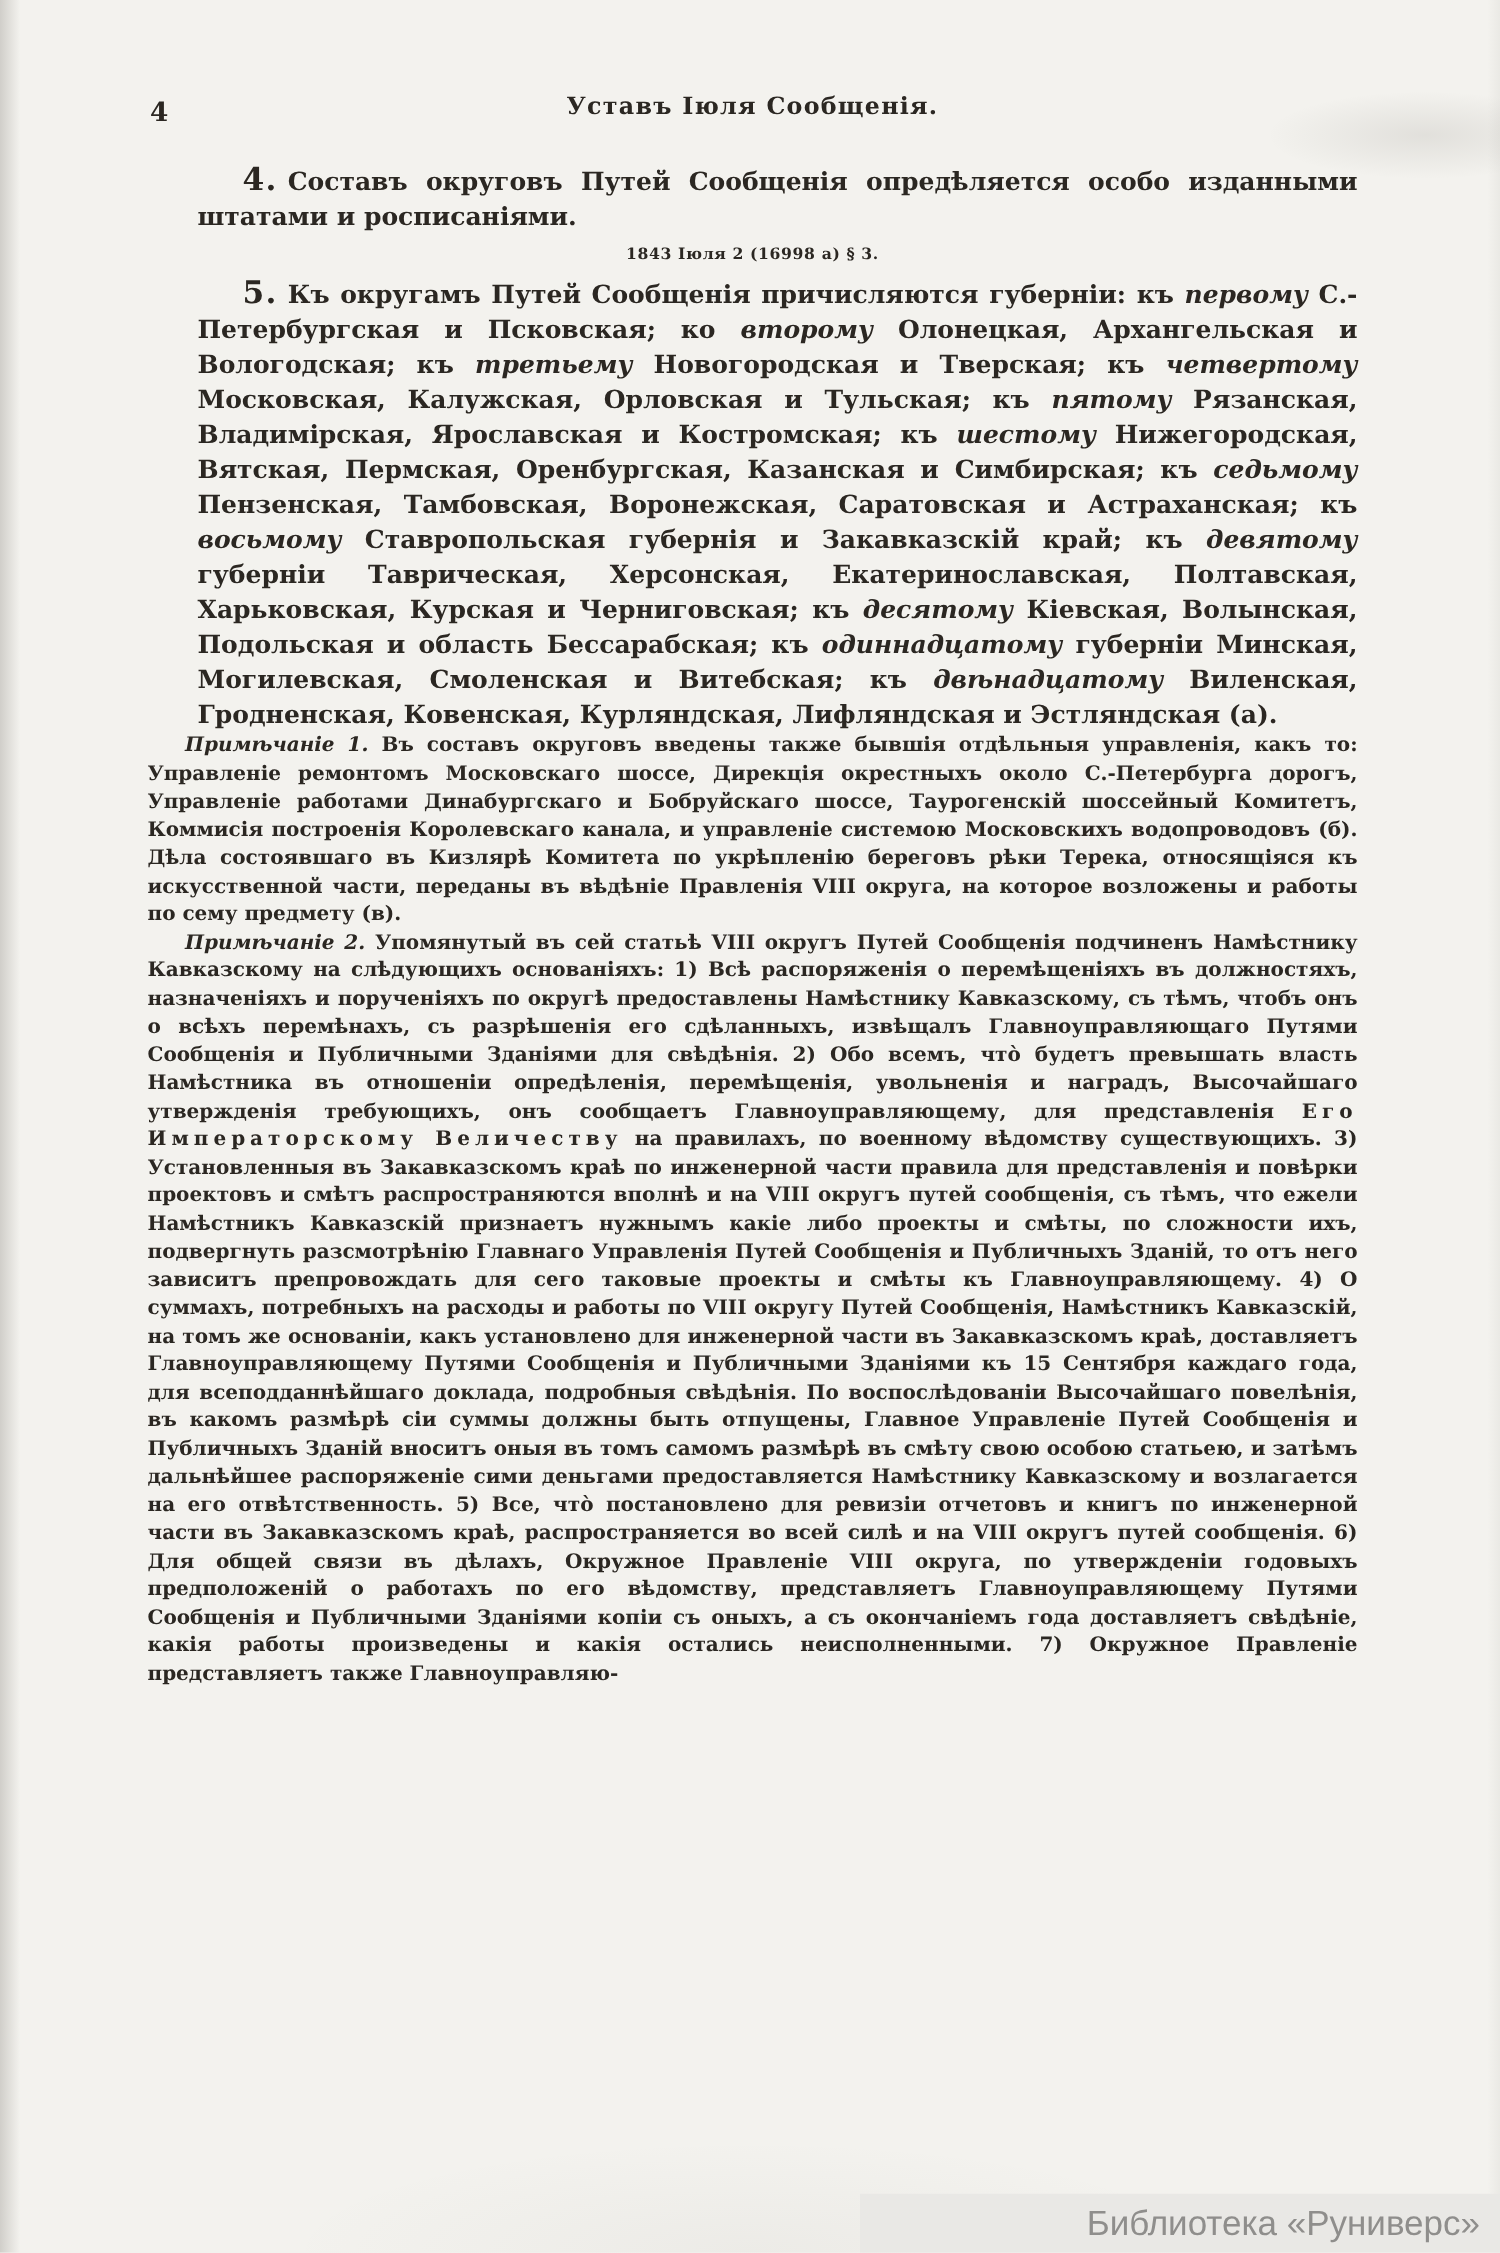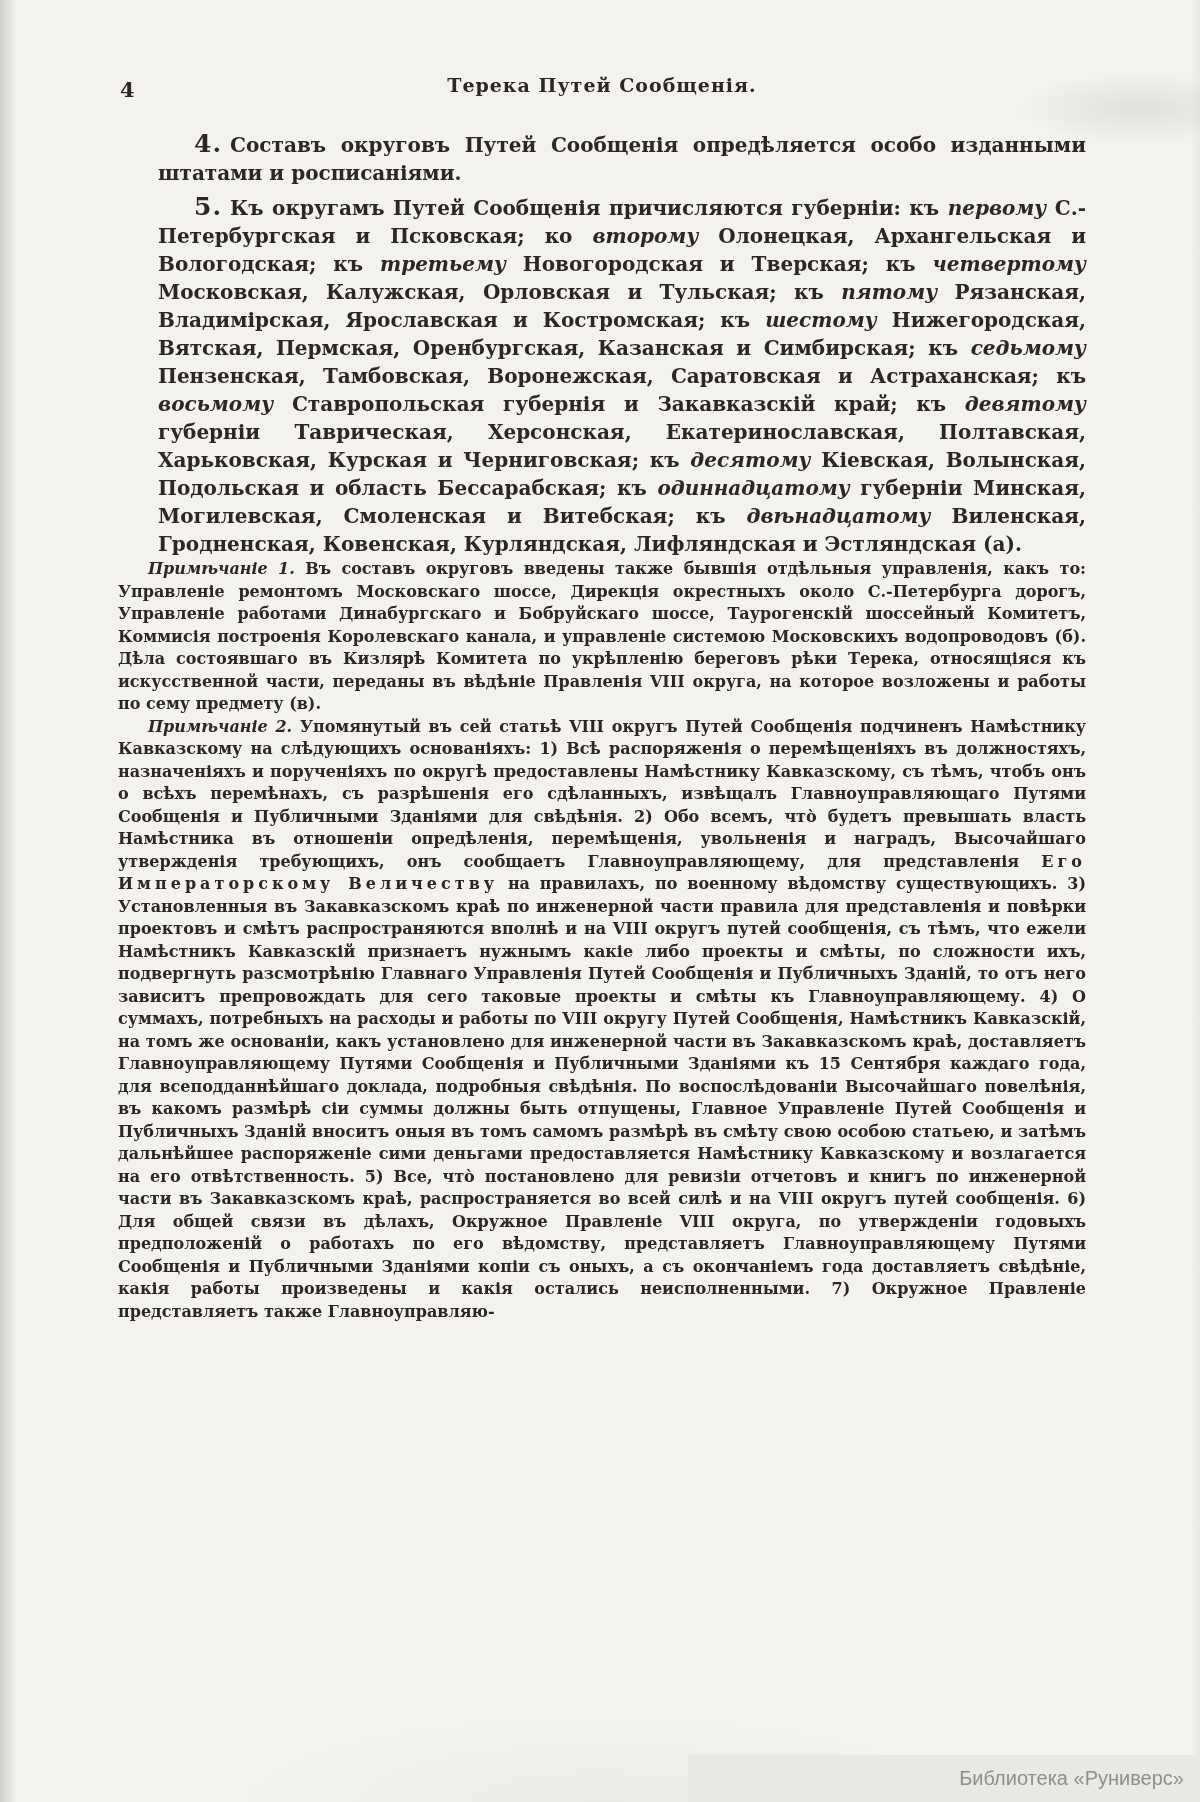--- a/index.html
+++ b/index.html
@@ -52,36 +52,37 @@
 
   .watermark-bar {
     position:absolute; right:0; bottom:0;
     width:512px; height:47px;
     background:#e9e8e5;
     display:flex; align-items:center; justify-content:flex-end;
     padding-right:16px;
   }
   .watermark-text {
     font-family:"Liberation Sans","DejaVu Sans",sans-serif;
-    font-size:20px; color:#8f8e8c;
+    font-size:28px; color:#8f8e8c;
   }
 </style>
 </head>
 <body>
 
 <div class="page-surface">
   <div class="content">
 
     <div class="page-header">
       <span class="page-number">4</span>
-      <div class="running-title">Терека Путей Сообщенія.</div>
+      <div class="running-title">Уставъ Іюля Сообщенія.</div>
     </div>
 
     <p class="article"><span class="art-num">4.</span><span>Составъ округовъ Путей Сообщенія опредѣляется особо изданными штатами и росписаніями.</span></p>
 
+    <div class="citation">1843 Іюля 2 (16998 а) § 3.</div>
 
     <p class="article"><span class="art-num">5.</span><span><span>Къ округамъ Путей Сообщенія причисляются губерніи: къ </span><span class="it">первому</span><span> С.-Петербургская и Псковская; ко </span><span class="it">второму</span><span> Олонецкая, Архангельская и Вологодская; къ </span><span class="it">третьему</span><span> Новогородская и Тверская; къ </span><span class="it">четвертому</span><span> Московская, Калужская, Орловская и Тульская; къ </span><span class="it">пятому</span><span> Рязанская, Владимірская, Ярославская и Костромская; къ </span><span class="it">шестому</span><span> Нижегородская, Вятская, Пермская, Оренбургская, Казанская и Симбирская; къ </span><span class="it">седьмому</span><span> Пензенская, Тамбовская, Воронежская, Саратовская и Астраханская; къ </span><span class="it">восьмому</span><span> Ставропольская губернія и Закавказскій край; къ </span><span class="it">девятому</span><span> губерніи Таврическая, Херсонская, Екатеринославская, Полтавская, Харьковская, Курская и Черниговская; къ </span><span class="it">десятому</span><span> Кіевская, Волынская, Подольская и область Бессарабская; къ </span><span class="it">одиннадцатому</span><span> губерніи Минская, Могилевская, Смоленская и Витебская; къ </span><span class="it">двѣнадцатому</span><span> Виленская, Гродненская, Ковенская, Курляндская, Лифляндская и Эстляндская (а).</span></span></p>
 
     <p class="note"><span class="it">Примѣчаніе 1.</span><span> Въ составъ округовъ введены также бывшія отдѣльныя управленія, какъ то: Управленіе ремонтомъ Московскаго шоссе, Дирекція окрестныхъ около С.-Петербурга дорогъ, Управленіе работами Динабургскаго и Бобруйскаго шоссе, Таурогенскій шоссейный Комитетъ, Коммисія построенія Королевскаго канала, и управленіе системою Московскихъ водопроводовъ (б). Дѣла состоявшаго въ Кизлярѣ Комитета по укрѣпленію береговъ рѣки Терека, относящіяся къ искусственной части, переданы въ вѣдѣніе Правленія VIII округа, на которое возложены и работы по сему предмету (в).</span></p>
 
     <p class="note"><span class="it">Примѣчаніе 2.</span><span> Упомянутый въ сей статьѣ VIII округъ Путей Сообщенія подчиненъ Намѣстнику Кавказскому на слѣдующихъ основаніяхъ: 1) Всѣ распоряженія о перемѣщеніяхъ въ должностяхъ, назначеніяхъ и порученіяхъ по округѣ предоставлены Намѣстнику Кавказскому, съ тѣмъ, чтобъ онъ о всѣхъ перемѣнахъ, съ разрѣшенія его сдѣланныхъ, извѣщалъ Главноуправляющаго Путями Сообщенія и Публичными Зданіями для свѣдѣнія. 2) Обо всемъ, что̀ будетъ превышать власть Намѣстника въ отношеніи опредѣленія, перемѣщенія, увольненія и наградъ, Высочайшаго утвержденія требующихъ, онъ сообщаетъ Главноуправляющему, для представленія </span><span class="sp">Его Императорскому Величеству</span><span> на правилахъ, по военному вѣдомству существующихъ. 3) Установленныя въ Закавказскомъ краѣ по инженерной части правила для представленія и повѣрки проектовъ и смѣтъ распространяются вполнѣ и на VIII округъ путей сообщенія, съ тѣмъ, что ежели Намѣстникъ Кавказскій признаетъ нужнымъ какіе либо проекты и смѣты, по сложности ихъ, подвергнуть разсмотрѣнію Главнаго Управленія Путей Сообщенія и Публичныхъ Зданій, то отъ него зависитъ препровождать для сего таковые проекты и смѣты къ Главноуправляющему. 4) О суммахъ, потребныхъ на расходы и работы по VIII округу Путей Сообщенія, Намѣстникъ Кавказскій, на томъ же основаніи, какъ установлено для инженерной части въ Закавказскомъ краѣ, доставляетъ Главноуправляющему Путями Сообщенія и Публичными Зданіями къ 15 Сентября каждаго года, для всеподданнѣйшаго доклада, подробныя свѣдѣнія. По воспослѣдованіи Высочайшаго повелѣнія, въ какомъ размѣрѣ сіи суммы должны быть отпущены, Главное Управленіе Путей Сообщенія и Публичныхъ Зданій вноситъ оныя въ томъ самомъ размѣрѣ въ смѣту свою особою статьею, и затѣмъ дальнѣйшее распоряженіе сими деньгами предоставляется Намѣстнику Кавказскому и возлагается на его отвѣтственность. 5) Все, что̀ постановлено для ревизіи отчетовъ и книгъ по инженерной части въ Закавказскомъ краѣ, распространяется во всей силѣ и на VIII округъ путей сообщенія. 6) Для общей связи въ дѣлахъ, Окружное Правленіе VIII округа, по утвержденіи годовыхъ предположеній о работахъ по его вѣдомству, представляетъ Главноуправляющему Путями Сообщенія и Публичными Зданіями копіи съ оныхъ, а съ окончаніемъ года доставляетъ свѣдѣніе, какія работы произведены и какія остались неисполненными. 7) Окружное Правленіе представляетъ также Главноуправляю-</span></p>
 
   </div>
 
   <div class="watermark-bar">

